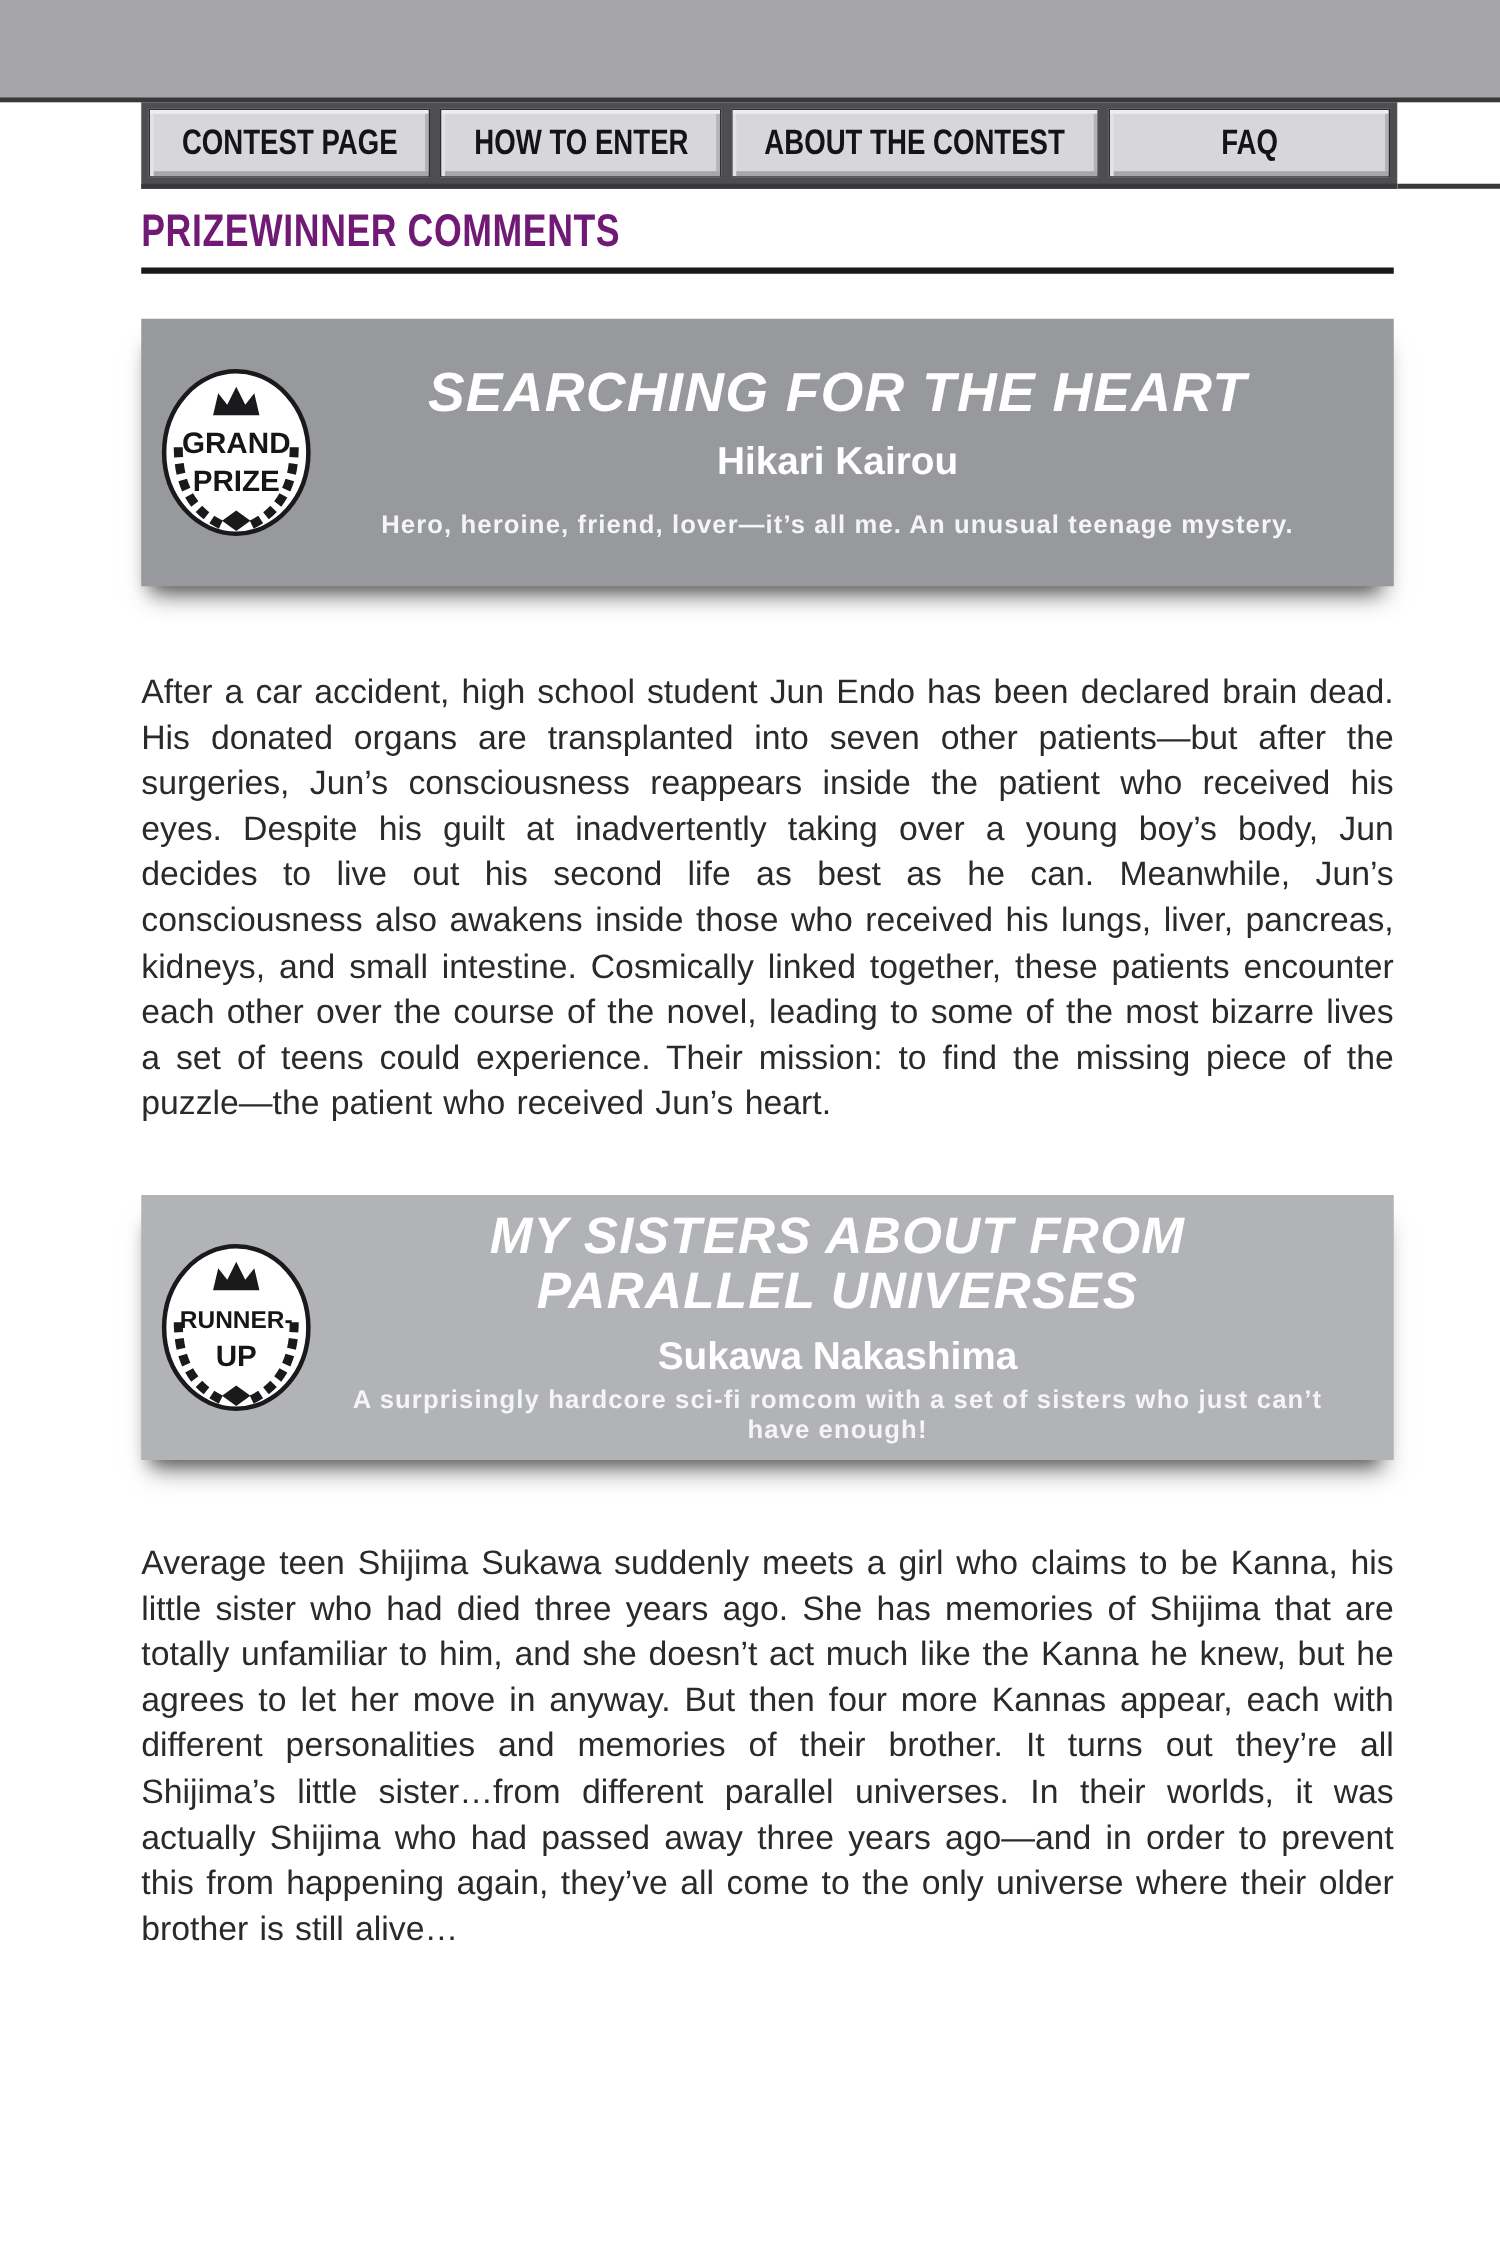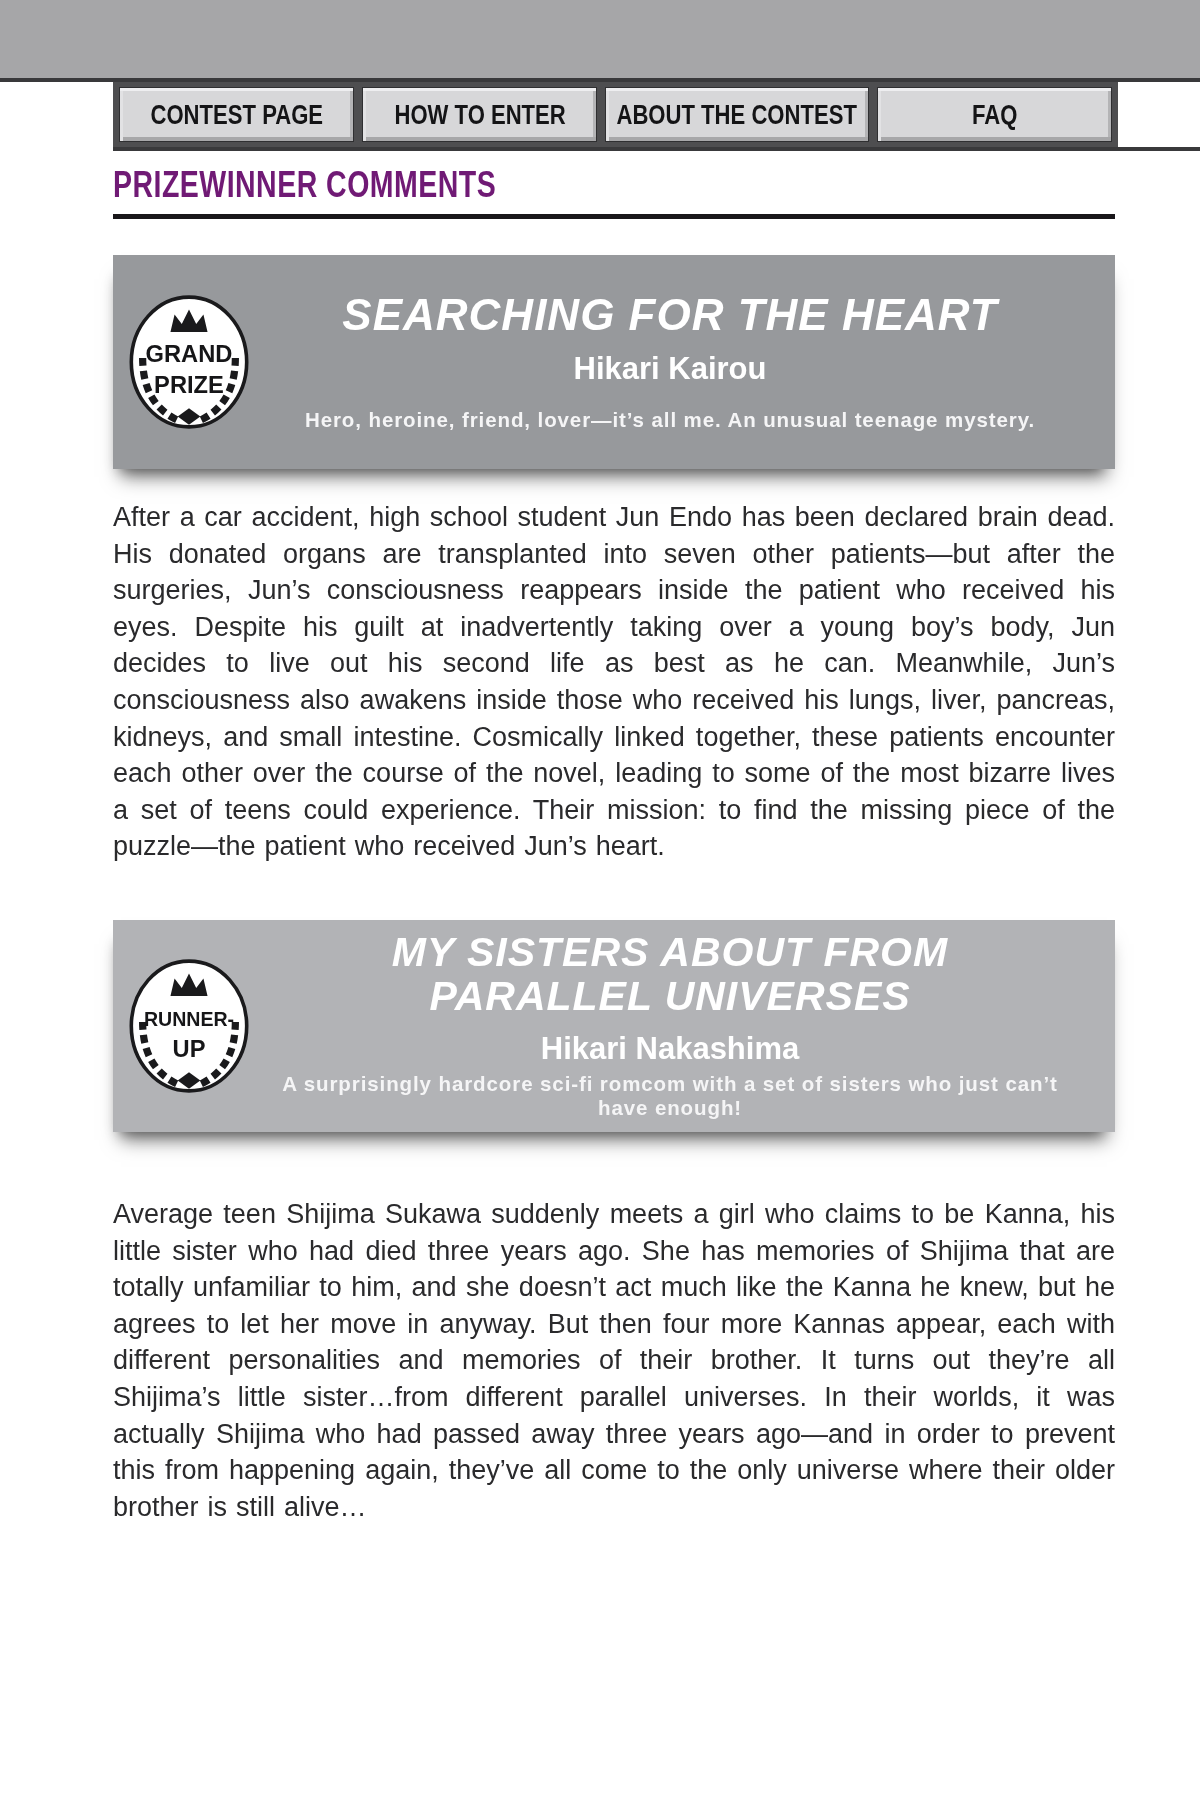--- a/index.html
+++ b/index.html
@@ -16,21 +16,21 @@
     flex:none;width:1005px;background:#4e4e50;border-bottom:4px solid #39393b;
     box-sizing:border-box;display:flex;gap:8px;padding:5px 6px;
   }
   .right-gap{flex:1;background:#ffffff;border-bottom:4px solid #39393b;box-sizing:border-box;}
   .tab-btn{
     flex:1;background:#d7d7d9;border:1px solid #2f2f31;
     box-shadow:inset 0 3px 0 #eeeef0, inset 3px 0 0 #e2e2e4,
                inset 0 -4px 0 #a7a7a9, inset -3px 0 0 #b4b4b6;
     display:flex;align-items:center;justify-content:center;
     font-weight:bold;font-size:24px;color:#141416;letter-spacing:0;
-    cursor:pointer;white-space:nowrap;padding:0;
+    cursor:pointer;white-space:nowrap;padding:15px;
   }
   .tall{display:inline-block;transform:scale(.92,1.18);transform-origin:center;}
   
   .content{width:1002px;margin-left:113px;}
   .section-title{
     margin:16px 0 0 0;font-size:31px;font-weight:bold;letter-spacing:.5px;color:#701a75;
   }
   .section-title .tall{transform-origin:left center;}
   .title-rule{height:5px;background:#19171a;margin-top:11px;}
   
@@ -50,21 +50,21 @@
   .work-author{margin-top:13px;font-size:31px;font-weight:bold;color:#ffffff;}
   .work-tagline{
     margin-top:21px;font-size:20.5px;font-weight:bold;letter-spacing:.9px;color:#f5f5f6;
   }
   .banner-2 .work-tagline{margin-top:5px;}
   
   .desc{
     margin:0;font-size:27px;line-height:36.6px;text-align:justify;
     color:#2a2a2c;word-spacing:1.5px;
   }
-  .desc-1{margin-top:30px;}
+  .desc-1{margin-top:66px;}
   .desc-2{margin-top:64px;}
   
   .badge-line{font-family:"Liberation Sans",sans-serif;font-weight:bold;fill:#161618;}
 </style>
 </head>
 <body>
 
 <div class="top-band"></div>
 
 <nav class="tab-row">
@@ -122,20 +122,20 @@
       <path d="M72 122 Q105 106 105 62" fill="none" stroke="#1a1a1c" stroke-width="7" stroke-dasharray="8 5"></path>
       <path d="M60 111 L49 119 L60 127 L71 119 Z" fill="#1a1a1c"></path>
       <text class="badge-line" x="60" y="66" font-size="19" text-anchor="middle">RUNNER-</text>
       <text class="badge-line" x="60" y="96" font-size="23" text-anchor="middle">UP</text>
     </svg>
     <div class="banner-text">
       <div class="work-title">
         <div>MY SISTERS ABOUT FROM</div>
         <div>PARALLEL UNIVERSES</div>
       </div>
-      <div class="work-author">Hikari Nakashima</div>
+      <div class="work-author">Sukawa Nakashima</div>
       <div class="work-tagline">A surprisingly hardcore sci-fi romcom with a set of sisters who just can’t have enough!</div>
     </div>
   </section>
 
   <p class="desc desc-2">Average teen Shijima Sukawa suddenly meets a girl who claims to be Kanna, his little sister who had died three years ago. She has memories of Shijima that are totally unfamiliar to him, and she doesn’t act much like the Kanna he knew, but he agrees to let her move in anyway. But then four more Kannas appear, each with different personalities and memories of their brother. It turns out they’re all Shijima’s little sister…from different parallel universes. In their worlds, it was actually Shijima who had passed away three years ago—and in order to prevent this from happening again, they’ve all come to the only universe where their older brother is still alive…</p>
 
 </main>
 
 </body></html>

